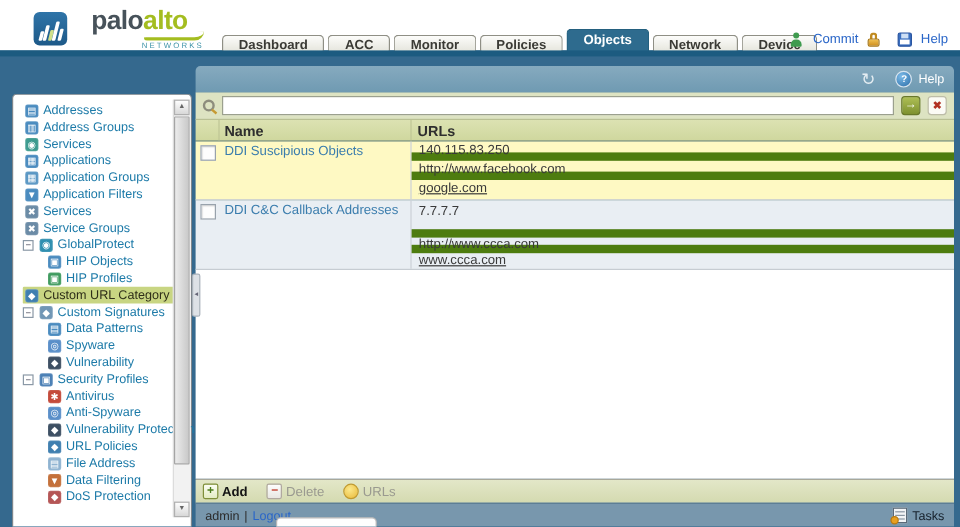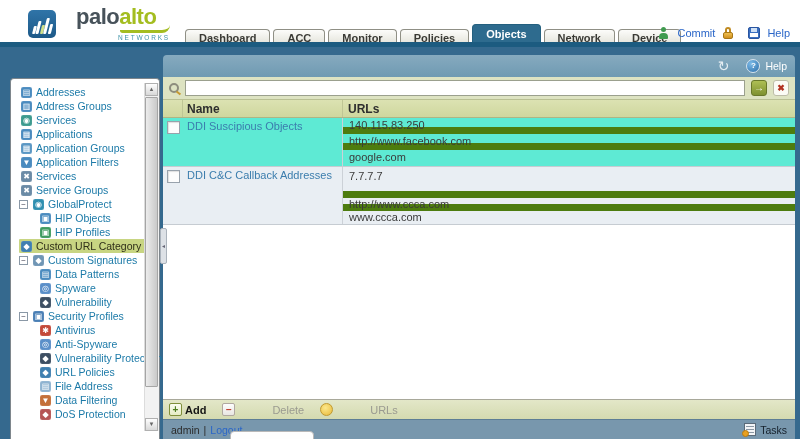--- a/index.html
+++ b/index.html
@@ -78,43 +78,43 @@
   .btn-go{flex:none;width:16px;height:16px;border-radius:3px;background:linear-gradient(#aebf55,#7e9130);
           border:1px solid #68782a;color:#fff;font-size:10px;line-height:14px;text-align:center;box-sizing:border-box;cursor:pointer;}
   .btn-clear{flex:none;width:16px;height:16px;border-radius:3px;background:#fbfbf5;border:1px solid #bdbda8;
           color:#b23222;font-size:9px;font-weight:bold;line-height:14px;text-align:center;box-sizing:border-box;cursor:pointer;}
   .thead{height:18px;flex:none;background:linear-gradient(#dce2b2,#cfd79e);border-bottom:1px solid #aeb585;
          display:flex;font-size:12px;font-weight:bold;color:#2e2e2e;box-sizing:border-box;}
   .th-check{width:20px;border-right:1px solid #bfc695;box-sizing:border-box;cursor:pointer;}
   .th-name{width:160px;padding:2px 0 0 4px;border-right:1px solid #bfc695;box-sizing:border-box;cursor:pointer;}
   .th-urls{flex:1;padding:2px 0 0 5px;cursor:pointer;}
   .tgroup{display:flex;border-bottom:1px solid #c6ccd2;}
-  .tgroup.g0{background:#5eead4;}
+  .tgroup.g0{background:#fef9c3;}
   .tgroup.g1{background:#e9eef3;}
   .cell-check{width:20px;box-sizing:border-box;padding:3px 0 0 4px;}
   .checkbox{display:block;width:11px;height:11px;background:#fdfdfd;border:1px solid #98a2ac;
             box-shadow:inset 1px 1px 1px rgba(0,0,0,0.12);cursor:pointer;}
   .cell-name{width:160px;box-sizing:border-box;padding:2px 4px;border-right:1px solid #ccd1d7;line-height:13px;}
   .cell-name a{color:#3b7dad;text-decoration:none;cursor:pointer;}
   .cell-urls{flex:1;display:flex;flex-direction:column;}
   .subrow{height:16px;line-height:15px;padding-left:6px;font-size:11px;color:#3a3a3a;
           border-bottom:7px solid #4d7c0f;box-sizing:border-box;}
-  .cell-urls .subrow:last-child{border-bottom:none;}
+  .cell-urls .subrow:last-child{border-bottom:none;text-decoration:underline;}
   .g1 .subrow:nth-child(1){height:31px;line-height:14px;padding-top:2px;}
   .g1 .subrow:nth-child(2),.g1 .subrow:nth-child(3){height:13px;line-height:12px;}
   .filler{flex:1;background:#fff;}
   .btoolbar{height:20px;flex:none;background:linear-gradient(#e3e7c8,#d4dab0);border-top:1px solid #a8a89a;
             display:flex;align-items:center;padding:0 6px;gap:16px;box-sizing:border-box;}
   .tool{display:flex;align-items:center;gap:3px;font-size:11px;cursor:pointer;}
   .t-icon{width:13px;height:13px;box-sizing:border-box;text-align:center;line-height:11px;font-weight:bold;border-radius:2px;}
   .icon-add{border:1px solid #7f8f3a;background:linear-gradient(#fbfdf2,#e4ecc4);color:#4e7d1e;font-size:10px;}
   .icon-del{border:1px solid #b0a8a0;background:linear-gradient(#fdfdfd,#e8e6e2);color:#c03a2a;font-size:10px;}
   .icon-clone{border:1px solid #c09a30;background:radial-gradient(circle at 40% 35%,#fce88a,#e8b93a);border-radius:50%;color:#a87818;font-size:8px;}
   .tool.add .t-label{font-weight:bold;color:#141414;}
-  .tool.disabled .t-label{color:#9a9a90;margin-left:34px;}
+  .tool.disabled .t-label{color:#9a9a90;}
   .cfooter{height:20px;flex:none;background:#7897ad;border-top:1px solid #5d7e95;display:flex;
            align-items:center;justify-content:space-between;padding:0 8px;box-sizing:border-box;font-size:10.5px;}
   .f-left{color:#2b2b2b;display:flex;gap:4px;align-items:center;}
   .f-left .logout{color:#2a66c8;cursor:pointer;}
   .f-right{display:flex;align-items:center;gap:4px;color:#15202b;cursor:pointer;}
   .tasks-icon{position:relative;width:10px;height:11px;background:#f2f4f6;border:1px solid #5a6a78;}
   .tasks-icon::before{content:"";position:absolute;left:1px;top:2px;right:1px;height:1px;background:#8a97a3;
                       box-shadow:0 3px 0 #8a97a3,0 6px 0 #8a97a3;}
   .tasks-icon::after{content:"";position:absolute;left:-3px;bottom:-2px;width:5px;height:5px;border-radius:50%;
                      background:#e8a020;border:1px solid #b87a10;}

